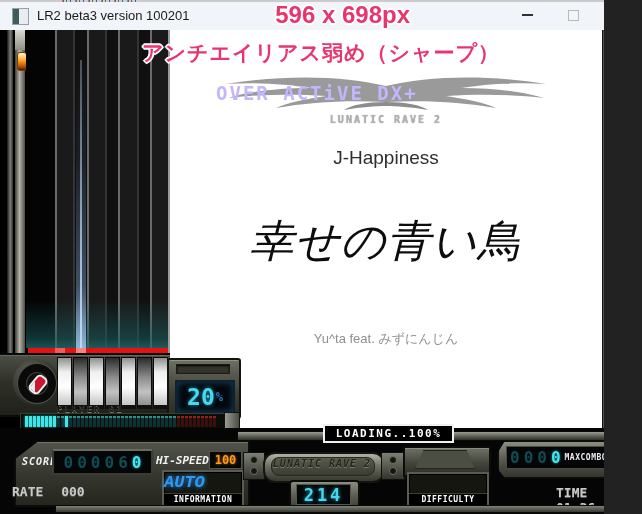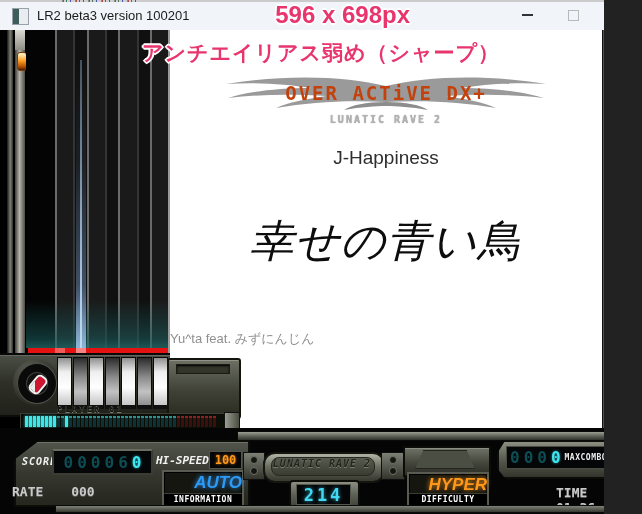--- a/index.html
+++ b/index.html
@@ -92,22 +92,22 @@
   .score-screen{left:52px;top:449px;width:97px;height:22px;border:2px solid #3a3c34;border-top-color:#6a6d62;
     justify-content:center;}
   .digit-dim{font-size:16px;font-weight:bold;letter-spacing:4px;color:#0d4e54;}
   .digit-lit{font-size:16px;font-weight:bold;color:#3fe8f0;text-shadow:0 0 3px rgba(60,220,240,.7);}
   .hispeed-label{left:156px;top:454px;font-size:11px;}
   .hispeed-screen{left:209px;top:451px;width:31px;height:16px;border:1px solid #54564c;justify-content:center;}
   .hispeed-value{font-size:12px;font-weight:bold;color:#ff9818;text-shadow:0 0 3px rgba(255,150,30,.7);}
   .glow-panel{border:2px solid #5a5c52;background:#14160f;box-shadow:inset 0 0 0 1px #000;}
   .auto-panel{left:162px;top:470px;width:78px;height:33px;}
   .hyper-panel{left:407px;top:472px;width:78px;height:31px;}
-  .glow-word{position:absolute;left:0;right:0;top:1px;text-align:right;font-weight:bold;font-style:italic;
-    font-family:Liberation Sans, sans-serif;font-size:17px;line-height:19px;}
+  .glow-word{position:absolute;left:0;right:0;top:1px;text-align:left;font-weight:bold;font-style:italic;
+    font-family:Liberation Mono, monospace;font-size:17px;line-height:19px;}
   .word-blue{color:#2b9bf5;text-shadow:0 0 5px rgba(60,155,255,.9);}
   .word-orange{color:#ff9818;text-shadow:0 0 5px rgba(255,150,30,.9);}
   .sub-strip{position:absolute;left:0;right:0;bottom:0;height:11px;background:#000;border-top:1px solid #3c3e36;
     text-align:center;font-family:"DejaVu Sans Mono",monospace;font-size:8px;font-weight:bold;color:#fff;
     letter-spacing:.5px;line-height:11px;}
   .steel-text{font-family:"DejaVu Sans Mono",monospace;font-weight:bold;font-size:13px;letter-spacing:0;
     color:#c9c9c9;text-shadow:0 1px 0 #565656;}
   .rate-group{left:12px;top:484px;} .time-group{left:556px;top:485px;}
   .connector{top:452px;width:20px;height:26px;border:1px solid #101010;
     background:linear-gradient(180deg,#7d8075,#33352c);}
@@ -132,28 +132,28 @@
   .combo-screen{left:506px;top:446px;width:126px;height:23px;border:1px solid #4a4c42;padding-left:3px;box-sizing:border-box;}
   .combo-label{font-size:8px;font-weight:bold;color:#ededed;letter-spacing:.5px;margin-left:4px;font-family:"DejaVu Sans Mono",monospace;}
   
   .loading-box{left:323px;top:424px;width:127px;height:15px;background:#000;border:2px solid #f0f0f0;
     display:flex;align-items:center;justify-content:center;z-index:30;}
   .loading-text{font-family:"DejaVu Sans Mono",monospace;font-size:11px;font-weight:bold;letter-spacing:1.5px;color:#fff;line-height:1;}
   
   .aa-note{left:142px;top:39px;font-size:21px;font-weight:bold;color:#e8356e;z-index:20;letter-spacing:1px;
     text-shadow:-2px 0 0 #fff,2px 0 0 #fff,0 -2px 0 #fff,0 2px 0 #fff,-1px -1px 0 #fff,1px 1px 0 #fff,1px -1px 0 #fff,-1px 1px 0 #fff;}
   .logo-wings{left:216px;top:72px;width:340px;height:44px;}
-  .logo-title{left:216px;top:82px;width:340px;text-align:center;font-family:"DejaVu Sans Mono",monospace;
-    font-size:19px;font-weight:bold;letter-spacing:2px;color:#c2410c;}
+  .logo-title{left:216px;top:82px;width:340px;font-family:"DejaVu Sans Mono",monospace;
+    font-size:19px;font-weight:bold;letter-spacing:2px;color:#c4b5fd;}
   .logo-sub{left:216px;top:114px;width:340px;text-align:center;font-family:"DejaVu Sans Mono",monospace;
     font-size:10px;font-weight:bold;letter-spacing:2px;color:#b2b2b2;text-shadow:0 0 1px #8c8c8c;}
   .genre{left:170px;top:147px;width:432px;text-align:center;font-size:19px;color:#2e2e2e;}
   .song-title{left:170px;top:212px;width:432px;text-align:center;font-family:"DejaVu Serif",serif;
     font-style:italic;font-size:44px;color:#0d0d0d;letter-spacing:1px;}
-  .artist{left:170px;top:330px;width:432px;font-size:13px;color:#8f8f8f;}
+  .artist{left:170px;top:330px;width:432px;text-align:center;font-size:13px;color:#8f8f8f;}
 </style>
 </head>
 <body>
 
 <div class="stage">
 
   <div class="abs titlebar"></div>
   <div class="abs top-edge"></div>
   <div class="abs top-artifacts"></div>
   <div class="abs app-icon"></div>
@@ -215,20 +215,24 @@
   <div class="abs key b" style="left:73px;"></div>
   <div class="abs key w" style="left:89px;"></div>
   <div class="abs key b" style="left:105px;"></div>
   <div class="abs key w" style="left:121px;"></div>
   <div class="abs key b" style="left:137px;"></div>
   <div class="abs key w" style="left:153px;"></div>
   <div class="abs player-label">PLAYER 01</div>
 
   <div class="abs cover-bracket"></div>
   <div class="abs cover-engraving"></div>
+  <div class="abs cover-screen">
+    <span class="cover-num">20</span>
+    <span class="cover-unit">%</span>
+  </div>
 
   <div class="abs gauge">
       <div class="seg lit"></div>
       <div class="seg lit"></div>
       <div class="seg lit"></div>
       <div class="seg lit"></div>
       <div class="seg lit"></div>
       <div class="seg lit"></div>
       <div class="seg lit"></div>
       <div class="seg lit"></div>
@@ -289,21 +293,21 @@
   <div class="abs screen hispeed-screen mono">
     <span class="hispeed-value">100</span>
   </div>
 
   <div class="abs glow-panel auto-panel">
     <div class="glow-word word-blue">AUTO</div>
     <div class="sub-strip">INFORMATION</div>
   </div>
 
   <div class="abs steel-text rate-group">
-    <span style="margin-right: 20px;">RATE</span>
+    <span style="margin-right: 10px;">RATE</span>
     <span>000</span>
   </div>
 
   <div class="abs connector" style="left:243px;">
     <span class="screw" style="top:3px;"></span>
     <span class="screw" style="top:14px;"></span>
   </div>
   <div class="abs cylinder"></div>
   <div class="abs cylinder-band"></div>
   <div class="abs brand-text">LUNATIC RAVE 2</div>
@@ -313,37 +317,39 @@
   </div>
 
   <div class="abs bpm-frame"></div>
   <div class="abs screen bpm-screen mono">
     <span class="bpm-value">214</span>
   </div>
 
   <div class="abs plate-mid"></div>
   <div class="abs plate-mid-inner"></div>
   <div class="abs glow-panel hyper-panel">
-    <div class="glow-word word-orange">HYPER</div>
     <div class="sub-strip">DIFFICULTY</div>
   </div>
 
   <div class="abs combo-frame"></div>
   <div class="abs screen combo-screen mono">
     <span class="digit-dim">000</span>
     <span class="digit-lit">0</span>
     <span class="combo-label">MAXCOMBO</span>
   </div>
 
   <div class="abs steel-text time-group">
     <span style="margin-right: 0;">TIME</span>
     <span>01:36</span>
   </div>
   <div class="abs rail-bottom"></div>
 
+  <div class="abs loading-box">
+    <span class="loading-text">LOADING..100%</span>
+  </div>
 
   <div class="abs aa-note">アンチエイリアス弱め（シャープ）</div>
   <svg class="abs logo-wings" viewBox="0 0 340 44">
     <path fill="#9a9a9a" d="M170,14 C130,4 70,2 10,12 C40,10 70,12 95,16 C60,16 30,20 12,26 C45,22 80,22 110,24 C90,27 70,31 60,36 C95,30 130,28 170,30 Z"></path>
     <path fill="#9a9a9a" d="M170,14 C210,4 270,2 330,12 C300,10 270,12 245,16 C280,16 310,20 328,26 C295,22 260,22 230,24 C250,27 270,31 280,36 C245,30 210,28 170,30 Z"></path>
     <path fill="#8d8d8d" d="M170,30 C150,30 135,33 128,38 C145,35 160,34 170,34 C180,34 195,35 212,38 C205,33 190,30 170,30 Z"></path>
   </svg>
   <div class="abs logo-title">OVER ACTiVE DX+</div>
   <div class="abs logo-sub">LUNATIC RAVE 2</div>
   <div class="abs genre">J-Happiness</div>

